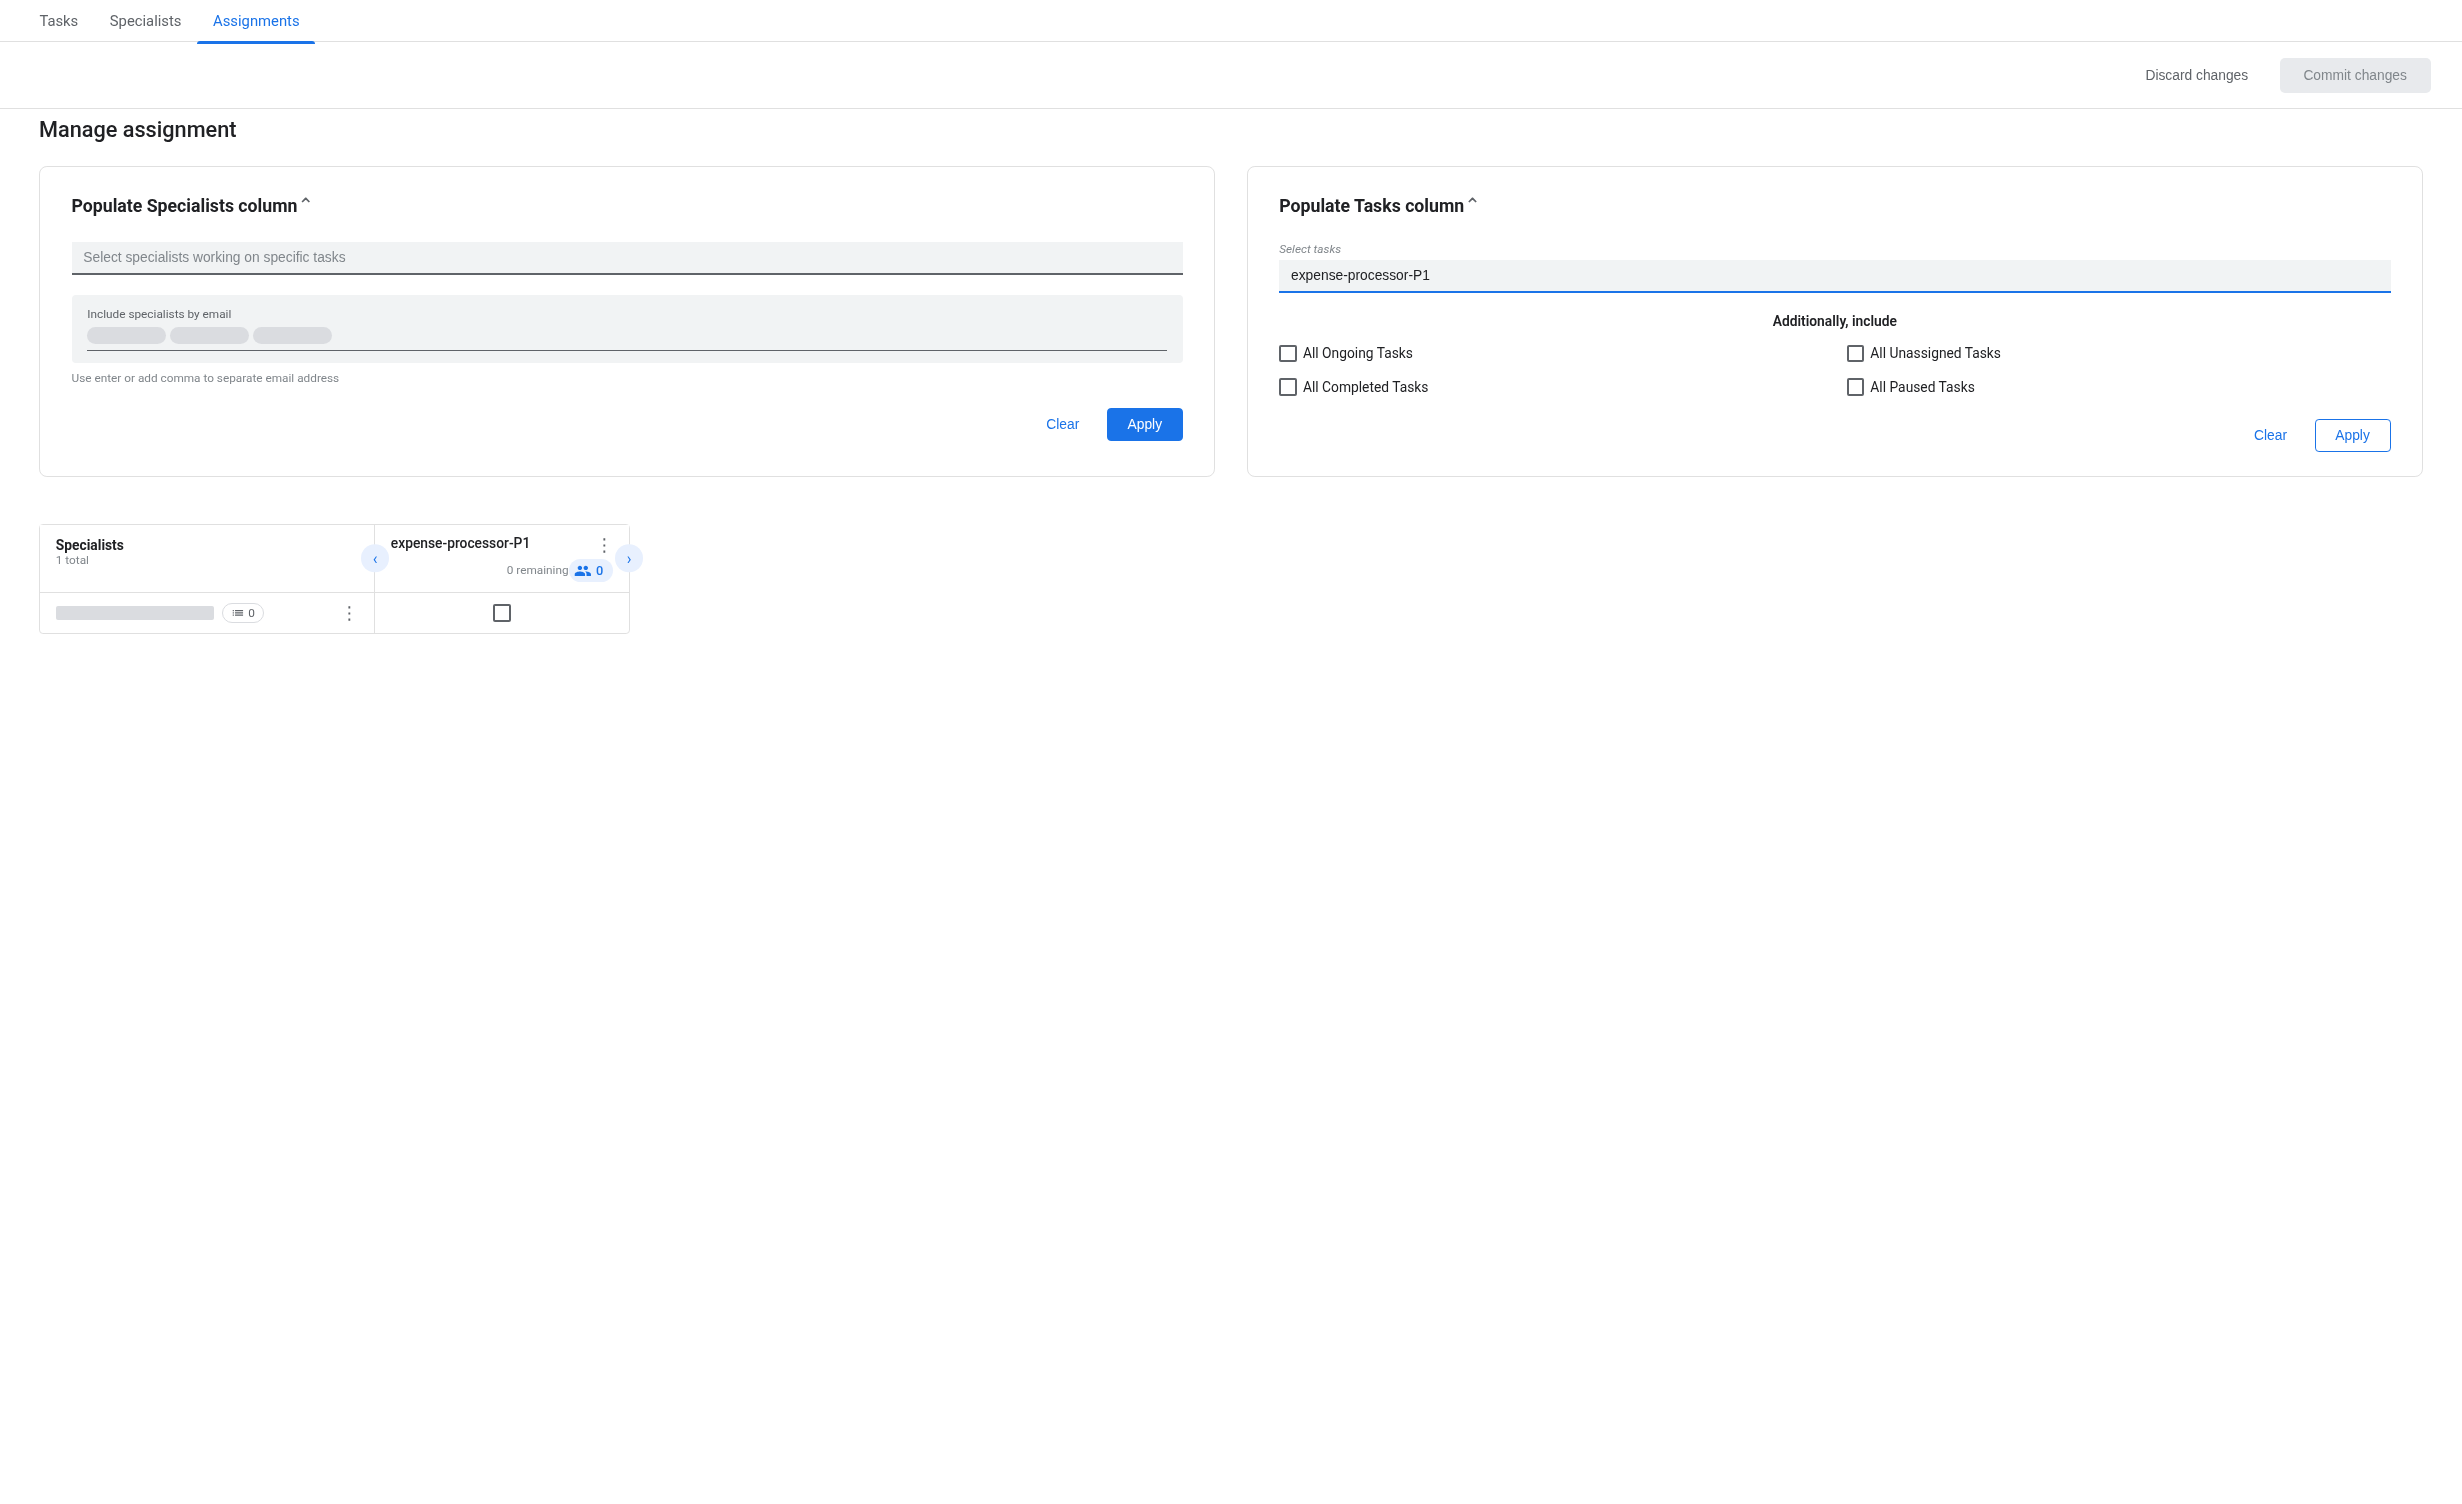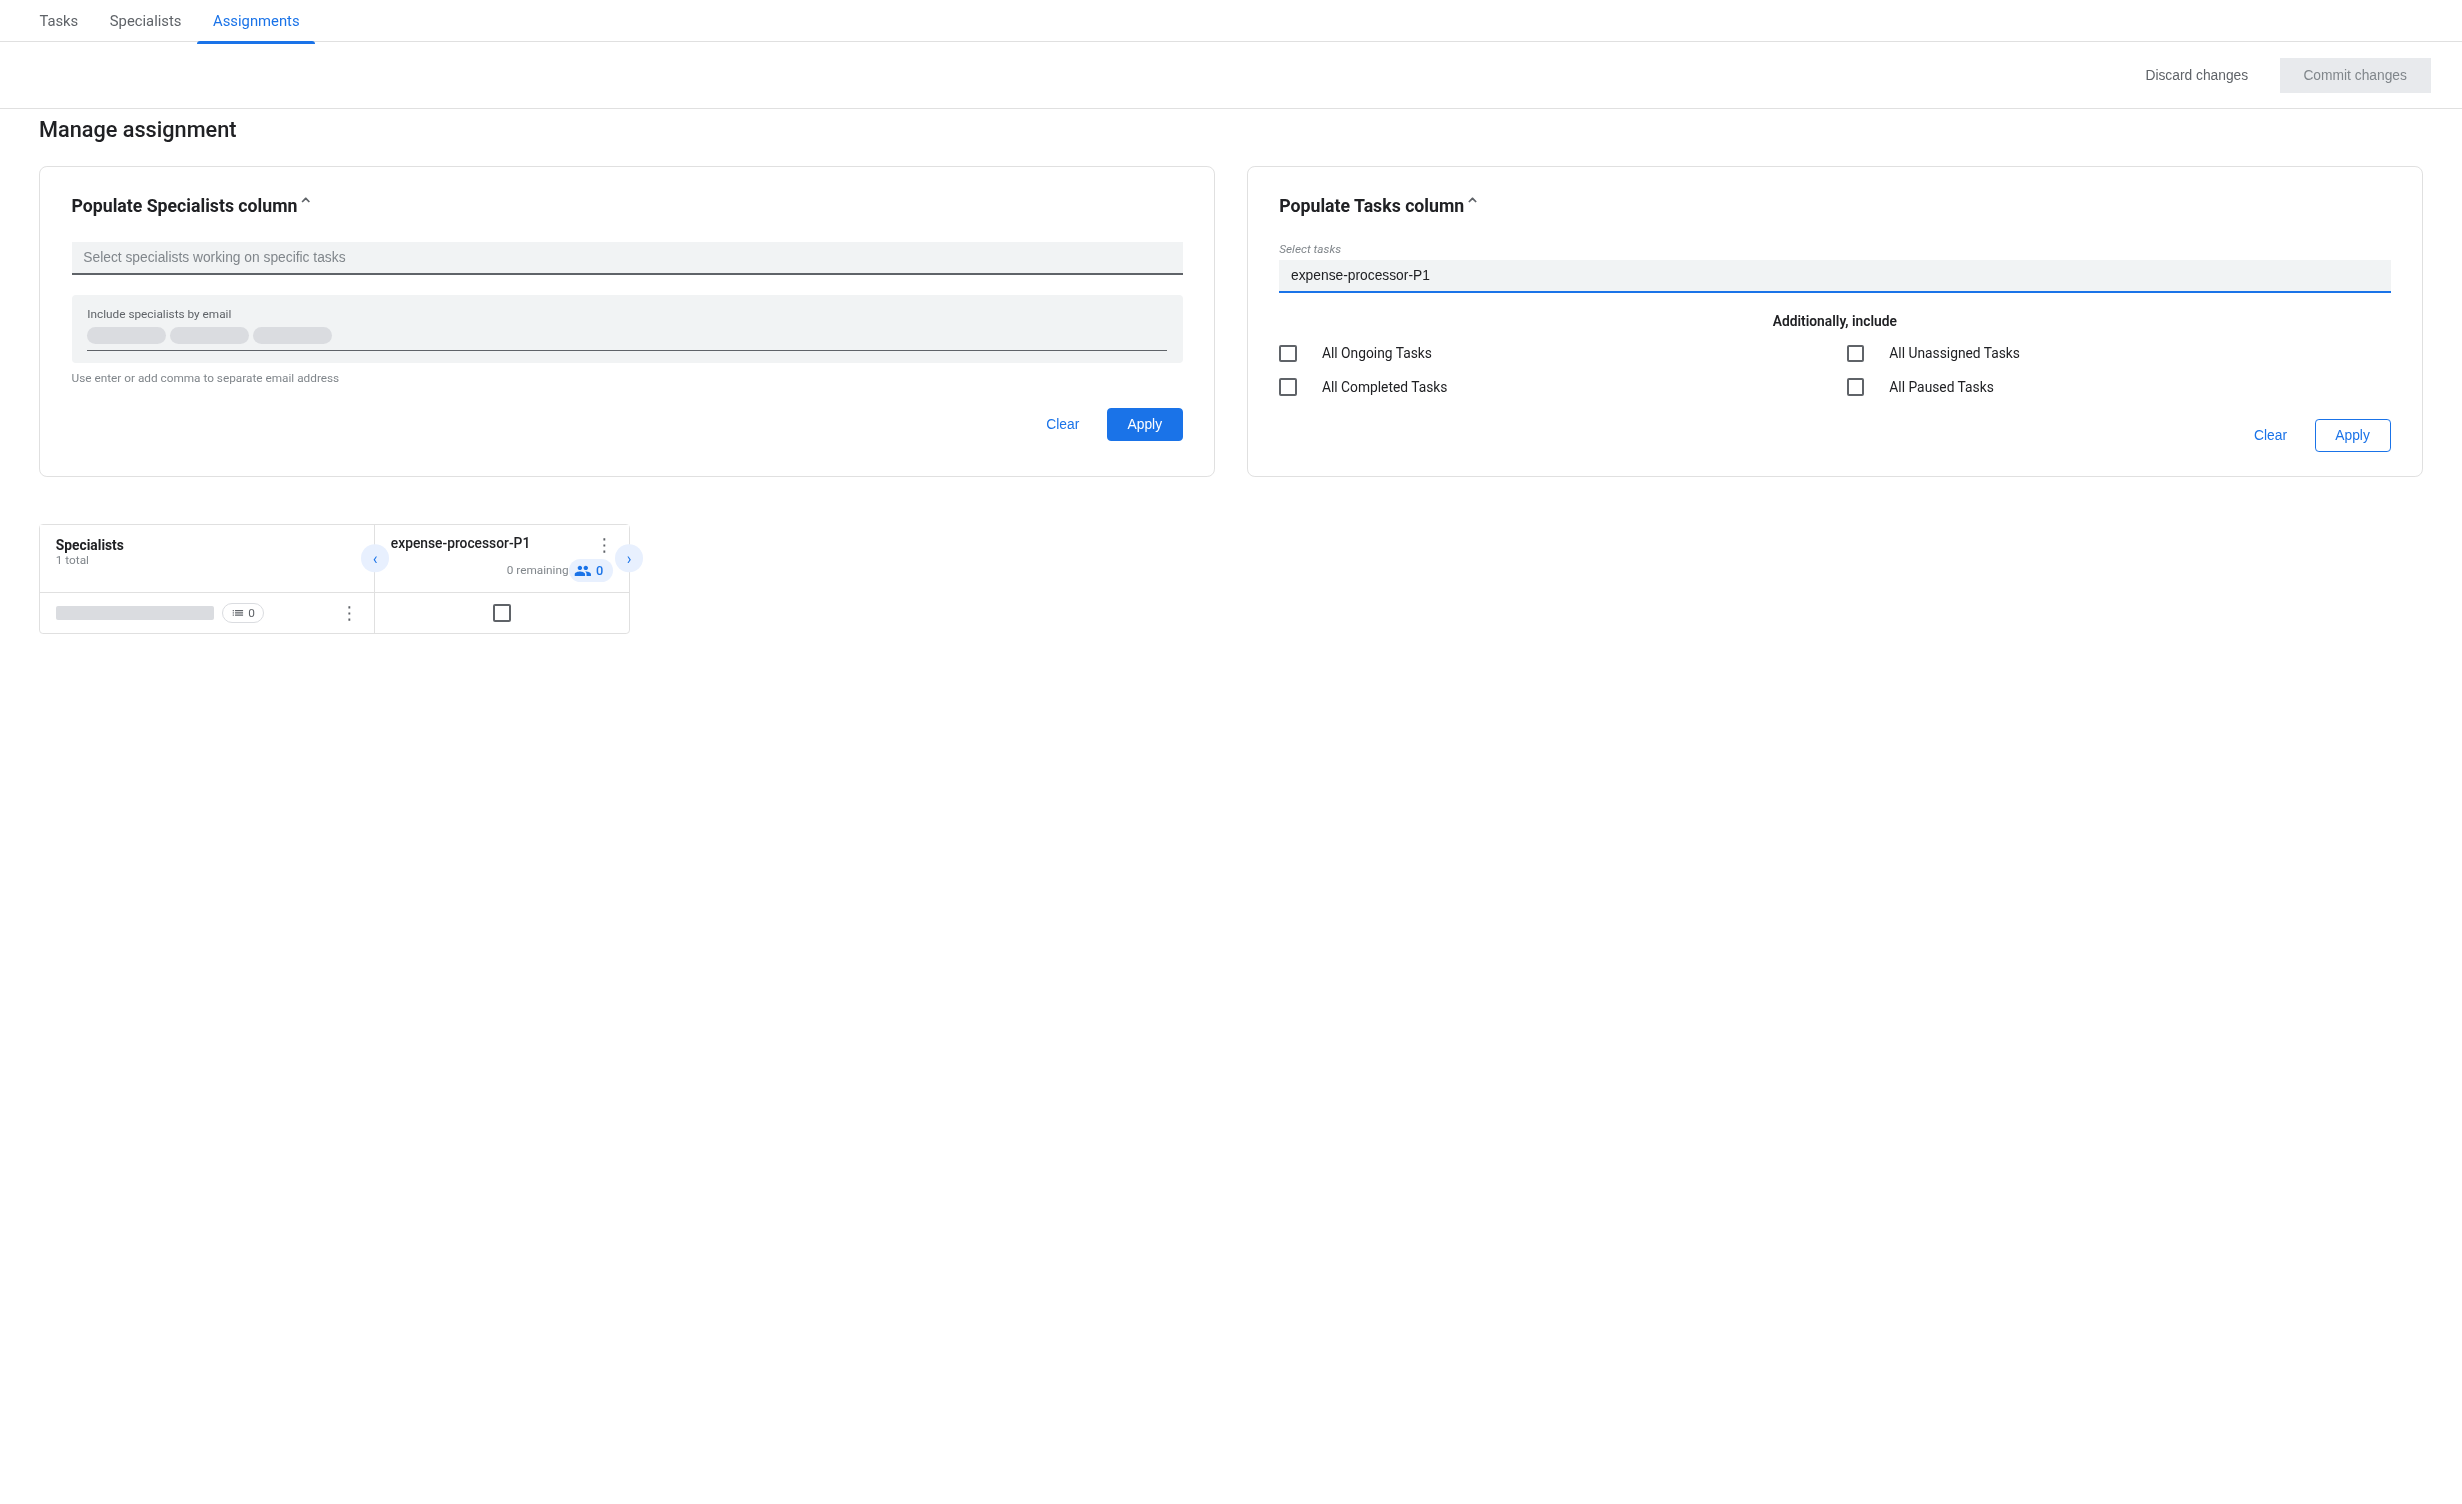--- a/index.html
+++ b/index.html
@@ -51,21 +51,21 @@
       cursor: pointer;
       padding: 7.9px 15.8px;
     }
     .btn-commit {
       background: #e8eaed;
       border: none;
       color: #80868b;
       font-size: 13.8px;
       cursor: pointer;
       padding: 9.9px 23.6px;
-      border-radius: 0;
+      border-radius: 5px;
       font-weight: 500;
     }
 
     
     .page-title {
       padding: 7.9px 39px 23.6px;
       font-size: 21.7px;
       font-weight: 500;
       color: #202124;
     }
@@ -190,21 +190,21 @@
     .checkboxes-grid {
       display: grid;
       grid-template-columns: 1fr 1fr;
       gap: 15.8px 23.6px;
       margin-bottom: 23.6px;
     }
 
     .checkbox-item {
       display: flex;
       align-items: center;
-      gap: 25px;
+      gap: 6px;
       cursor: pointer;
     }
 
     .checkbox-box {
       width: 17.7px;
       height: 17.7px;
       border: 2px solid #5f6368;
       border-radius: 2px;
       background: #fff;
       flex-shrink: 0;

